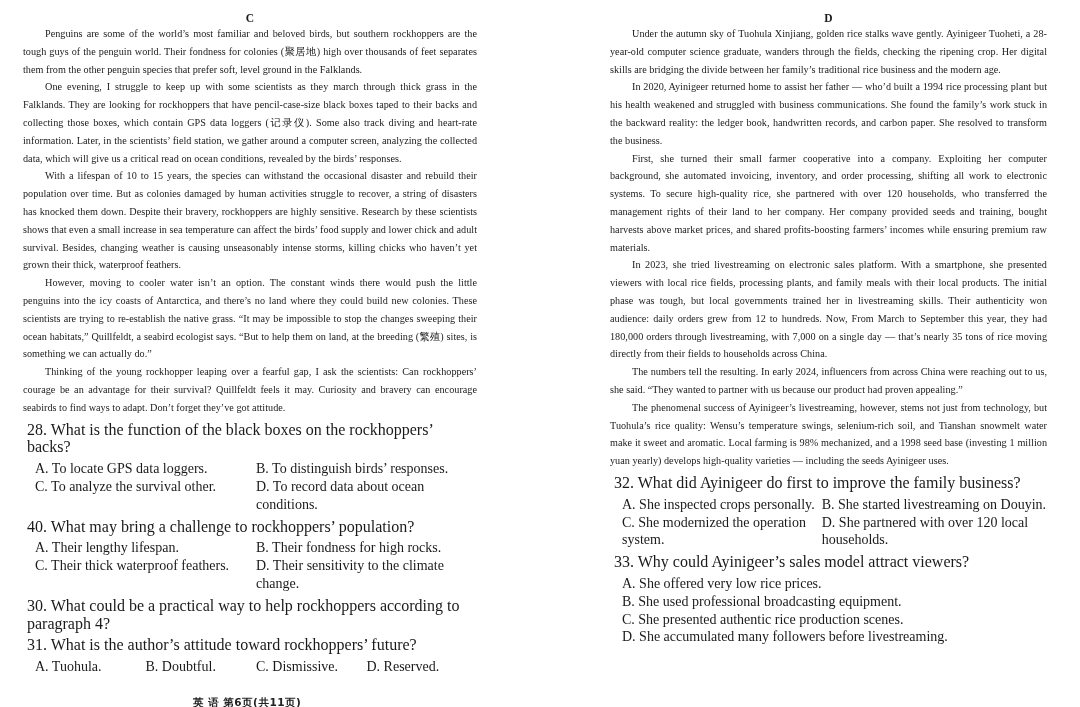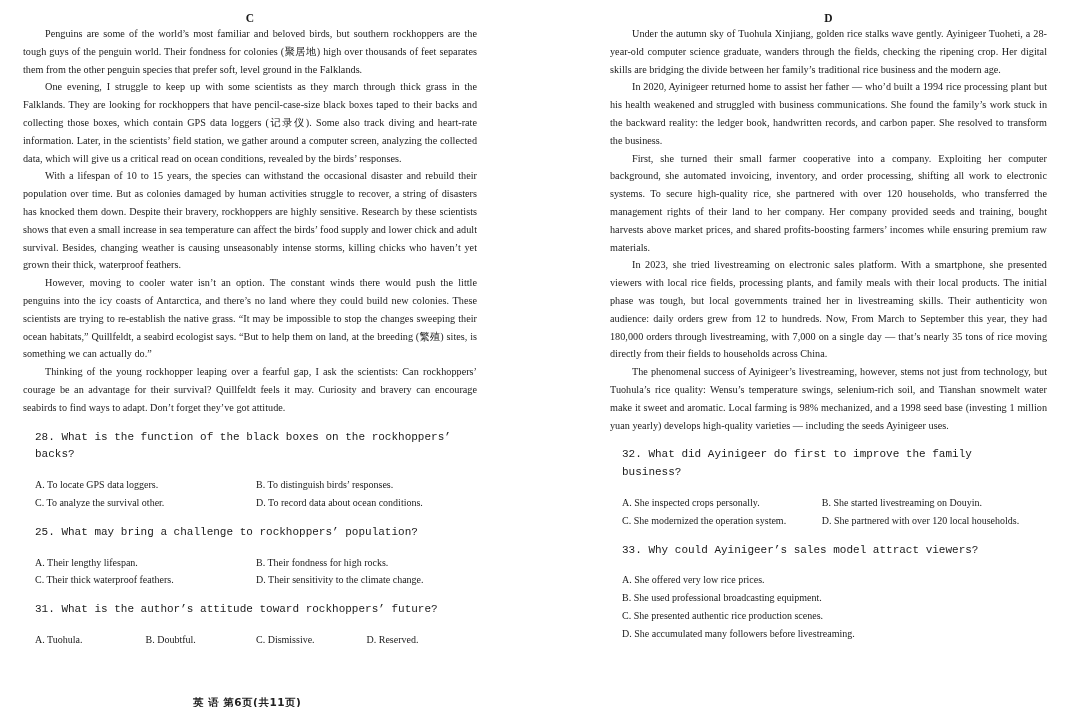--- a/index.html
+++ b/index.html
@@ -14,23 +14,23 @@
   .section-title {
     text-align: center; font-weight: bold; font-size: 11.5px;
     margin-top: 11px; height: 14px; line-height: 14px;
   }
   .col-left .section-title { margin-left: 0; }
   .col-right .section-title { margin-left: 0; }
   .para {
     font-size: 10.2px; line-height: 17.8px; text-align: justify;
     text-indent: 22px; margin: 0; letter-spacing: 0.02px;
   }
-  .q { font-size: 11px; line-height: 17.8px; margin: 12px; font-family: Liberation Mono, monospace; }
+  .q { font-size: 16px; line-height: 17.8px; margin: 4px; }
   .opts { display: flex; flex-wrap: wrap; padding-left: 12px; }
-  .opt { font-size: 10px; line-height: 17.8px; }
+  .opt { font-size: 14px; line-height: 17.8px; }
   .opts.two .opt { width: 50%; }
   .opts.four .opt { width: 25%; }
   .opts.one .opt { width: 100%; }
   .col-right .opts.two .opt:nth-child(odd) { width: 47%; }
   .col-right .opts.two .opt:nth-child(even) { width: 53%; }
   .footer {
     position: absolute; top: 696px; left: 193px; font-size: 10.5px;
     letter-spacing: 0.5px; font-family: "DejaVu Sans", sans-serif; font-weight: bold;
     color: #222;
   }
@@ -50,49 +50,51 @@
     <p class="q">28. What is the function of the black boxes on the rockhoppers’ backs?</p>
     <div class="opts two">
       <span class="opt">A. To locate GPS data loggers.</span>
       <span class="opt">B. To distinguish birds’ responses.</span>
       <span class="opt">C. To analyze the survival other.</span>
       <span class="opt">D. To record data about ocean conditions.</span>
     </div>
   </div>
 
   <div>
-    <p class="q">25. What may bring a challenge to rockhoppers’ population?</p>
+    <p class="q">40. What may bring a challenge to rockhoppers’ population?</p>
     <div class="opts two">
       <span class="opt">A. Their lengthy lifespan.</span>
       <span class="opt">B. Their fondness for high rocks.</span>
       <span class="opt">C. Their thick waterproof feathers.</span>
       <span class="opt">D. Their sensitivity to the climate change.</span>
     </div>
   </div>
 
   <div>
+    <p class="q">30. What could be a practical way to help rockhoppers according to paragraph 4?</p>
   </div>
 
   <div>
     <p class="q">31. What is the author’s attitude toward rockhoppers’ future?</p>
     <div class="opts four">
       <span class="opt">A. Tuohula.</span>
       <span class="opt">B. Doubtful.</span>
       <span class="opt">C. Dismissive.</span>
       <span class="opt">D. Reserved.</span>
     </div>
   </div>
 </div>
 
 <div class="col col-right">
   <div class="section-title">D</div>
   <p class="para">Under the autumn sky of Tuohula Xinjiang, golden rice stalks wave gently. Ayinigeer Tuoheti, a 28-year-old computer science graduate, wanders through the fields, checking the ripening crop. Her digital skills are bridging the divide between her family’s traditional rice business and the modern age.</p>
   <p class="para">In 2020, Ayinigeer returned home to assist her father — who’d built a 1994 rice processing plant but his health weakened and struggled with business communications. She found the family’s work stuck in the backward reality: the ledger book, handwritten records, and carbon paper. She resolved to transform the business.</p>
   <p class="para">First, she turned their small farmer cooperative into a company. Exploiting her computer background, she automated invoicing, inventory, and order processing, shifting all work to electronic systems. To secure high-quality rice, she partnered with over 120 households, who transferred the management rights of their land to her company. Her company provided seeds and training, bought harvests above market prices, and shared profits-boosting farmers’ incomes while ensuring premium raw materials.</p>
   <p class="para">In 2023, she tried livestreaming on electronic sales platform. With a smartphone, she presented viewers with local rice fields, processing plants, and family meals with their local products. The initial phase was tough, but local governments trained her in livestreaming skills. Their authenticity won audience: daily orders grew from 12 to hundreds. Now, From March to September this year, they had 180,000 orders through livestreaming, with 7,000 on a single day — that’s nearly 35 tons of rice moving directly from their fields to households across China.</p>
+  <p class="para">The numbers tell the resulting. In early 2024, influencers from across China were reaching out to us, she said. “They wanted to partner with us because our product had proven appealing.”</p>
   <p class="para">The phenomenal success of Ayinigeer’s livestreaming, however, stems not just from technology, but Tuohula’s rice quality: Wensu’s temperature swings, selenium-rich soil, and Tianshan snowmelt water make it sweet and aromatic. Local farming is 98% mechanized, and a 1998 seed base (investing 1 million yuan yearly) develops high-quality varieties — including the seeds Ayinigeer uses.</p>
 
   <div>
     <p class="q">32. What did Ayinigeer do first to improve the family business?</p>
     <div class="opts two">
       <span class="opt">A. She inspected crops personally.</span>
       <span class="opt">B. She started livestreaming on Douyin.</span>
       <span class="opt">C. She modernized the operation system.</span>
       <span class="opt">D. She partnered with over 120 local households.</span>
     </div>

